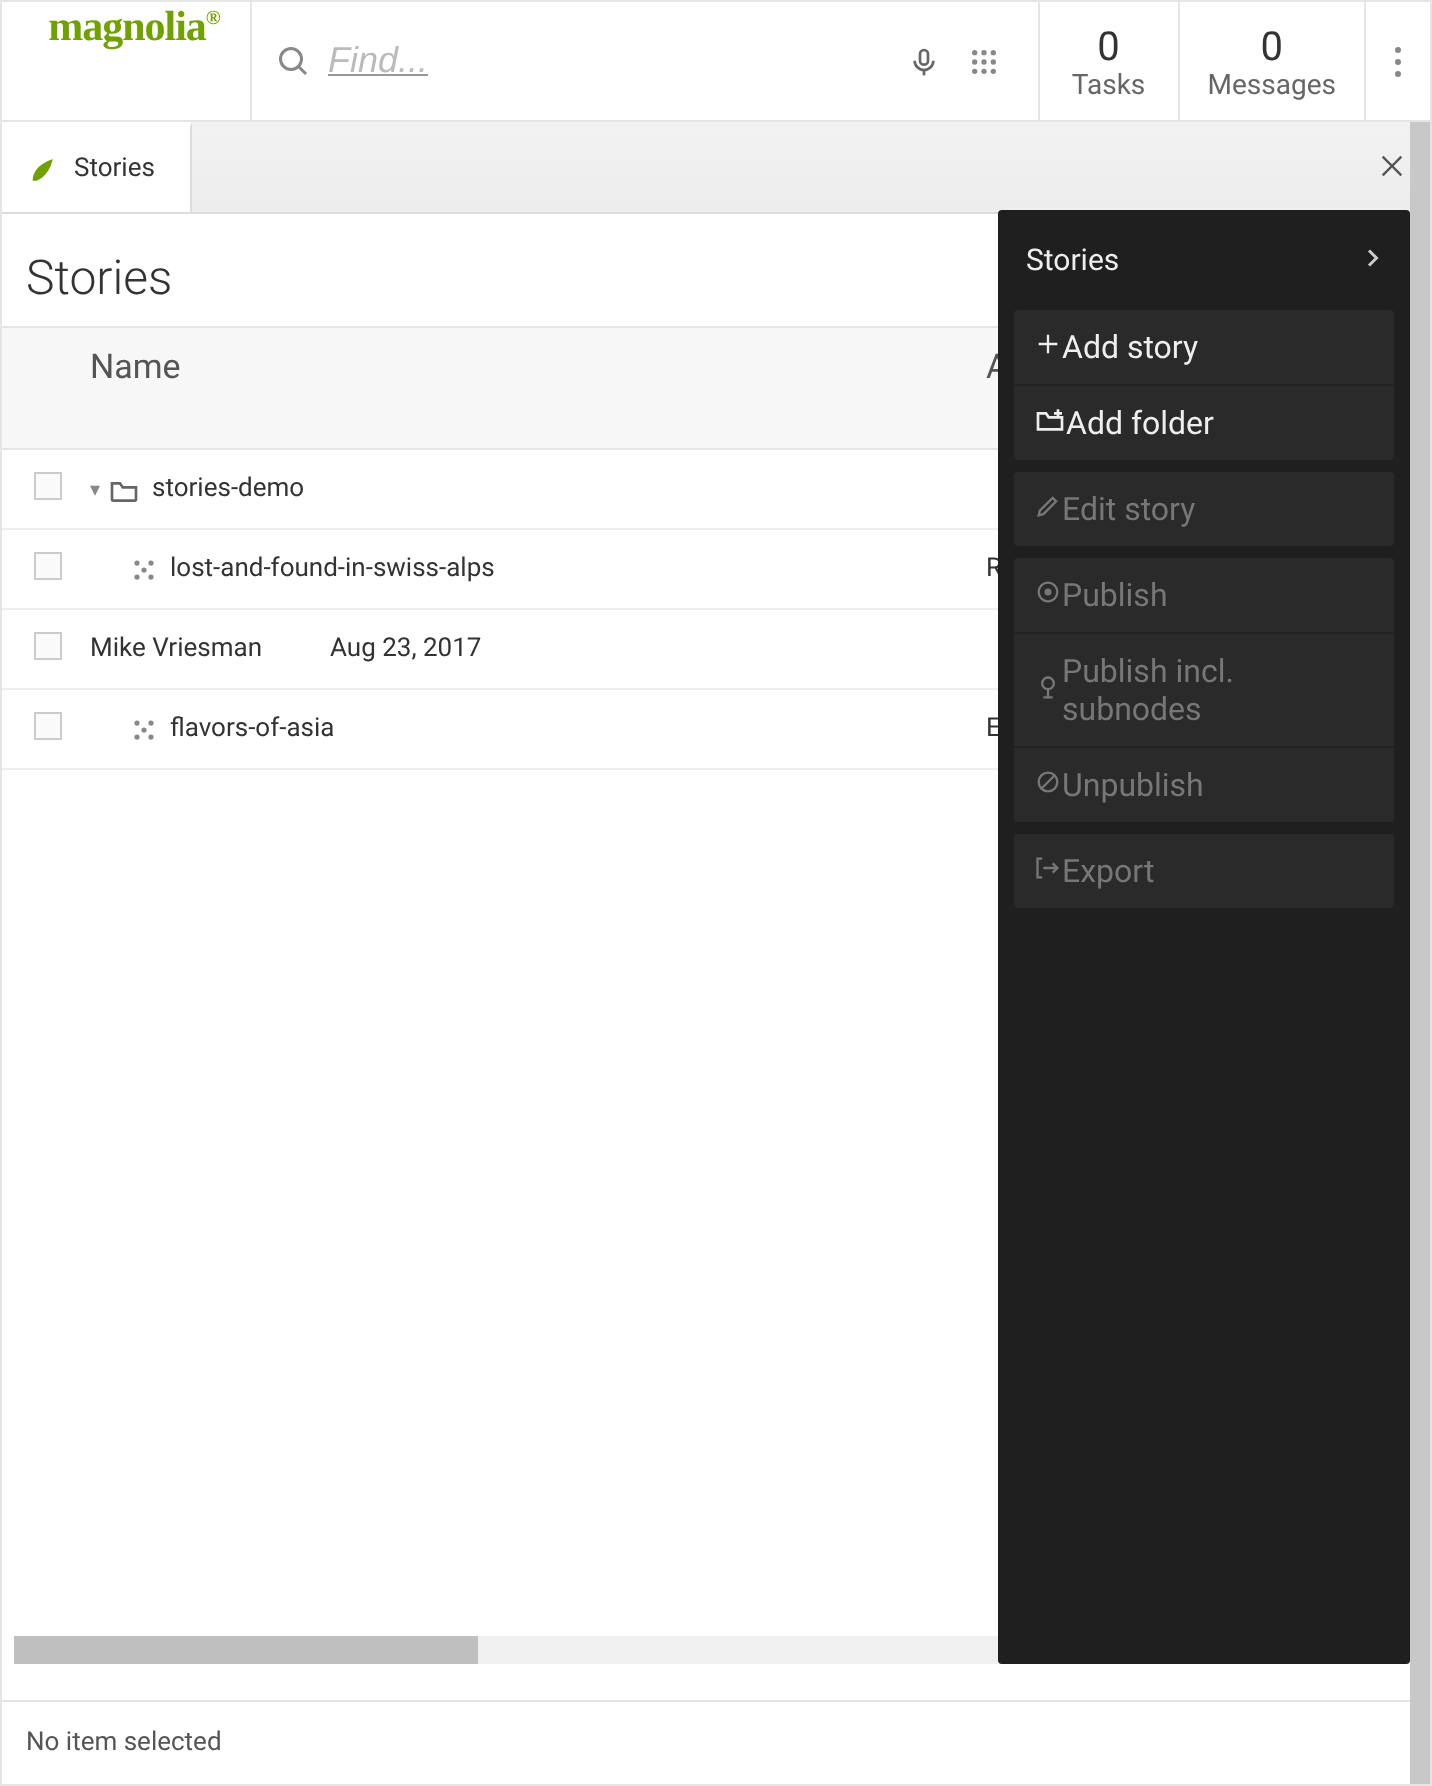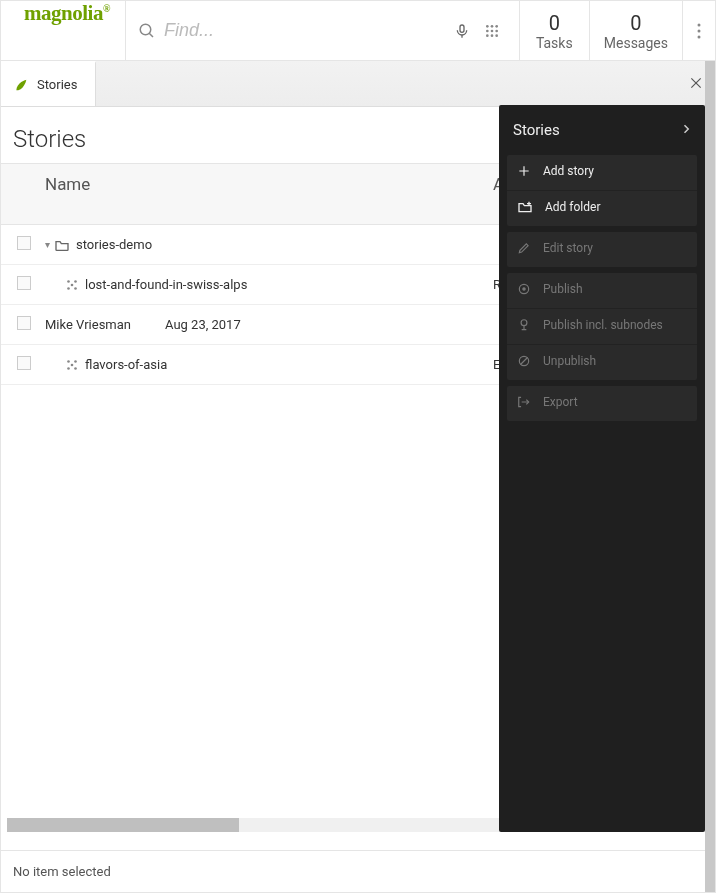--- a/index.html
+++ b/index.html
@@ -5,21 +5,21 @@
   * { box-sizing: border-box; margin: 0; padding: 0; }
   body { font-family: -apple-system, BlinkMacSystemFont, "Segoe UI", Roboto, Helvetica, Arial, sans-serif; background: #fff; width: 716px; height: 893px; overflow: hidden; position: relative; border: 1px solid #e5e5e5; }
 
   
   .header { display: flex; height: 60px; border-bottom: 1px solid #e5e5e5; }
   .logo-wrap { width: 124px; display:flex; justify-content:center; padding-left: 8px;}
   .logo { font-family: Georgia, "Times New Roman", serif; font-size: 21px; color: #6fa100; font-weight: bold; letter-spacing: -0.5px;}
   .logo sup { font-size:10px; }
   .search { flex:1; display:flex; align-items:center; padding:0 12px; border-left:1px solid #e5e5e5; }
   .search svg { flex:none; }
-  .search-input { border:none; outline:none; font-size:18px; color:#999; margin-left:8px; flex:1; background:transparent; }
+  .search-input { border:none; outline:none; font-size:18px; color:#999; margin-left:8px; flex:1; background:transparent;text-decoration:underline; }
   .search-input::placeholder { color:#bbb; font-style: italic; }
   .header-box { border-left:1px solid #e5e5e5; display:flex; flex-direction:column; align-items:center; justify-content:center; padding:0 14px; min-width: 70px;}
   .header-box.small { min-width: 30px; }
   .header-count { font-size:20px; color:#333; }
   .header-lbl { font-size:14px; color:#666; }
   .mic, .grid-icon { width:30px; display:flex; align-items:center; justify-content:center;}
 
   
   .apptab-bar { height:46px; background:linear-gradient(#f2f2f2,#ededed); border-bottom:1px solid #ddd; display:flex; align-items:stretch; position:relative;}
   .apptab { background:#fff; border-right:1px solid #ddd; border-top:2px solid #fff; display:flex; align-items:center; padding:0 18px 0 12px; font-size:13px; color:#333; gap:8px; }
@@ -55,21 +55,21 @@
 
   
   .statusbar { position:absolute; left:0; right:0; bottom:0; height:42px; border-top:1px solid #e5e5e5; display:flex; align-items:center; padding:16px 12px; font-size:13px; color:#555; background:#fff;}
 
   
   .panel { position:absolute; top:104px; right:10px; width:206px; bottom:60px; background:#1f1f1f; color:#eee; display:flex; flex-direction:column; border-radius:2px; }
   .panel-head { display:flex; align-items:center; padding:16px 14px; font-size:15px; }
   .panel-head-title { flex:1; }
   .panel-body { padding: 0 8px; display:flex; flex-direction:column; gap:6px; }
   .action-grp { background:#2a2a2a; border-radius:2px; overflow:hidden;}
-  .action { display:flex; gap:12px; padding:9px 10px; font-size:12px; color:#eee; border-bottom:1px solid #222;}
+  .action { display:flex; align-items:center; padding:9px 10px; font-size:16px; color:#eee; border-bottom:1px solid #222;}
   .action:last-child { border-bottom:none; }
   .action.disabled { color:#777; }
   .action svg { flex:none; }
 
   
   .vscroll { position:absolute; top:60px; right:0; bottom:0; width:10px; background:#f0f0f0;}
   .vscroll-thumb { background:#c8c8c8; width:10px; height:100%; }
 </style>
 </head>
 <body>

